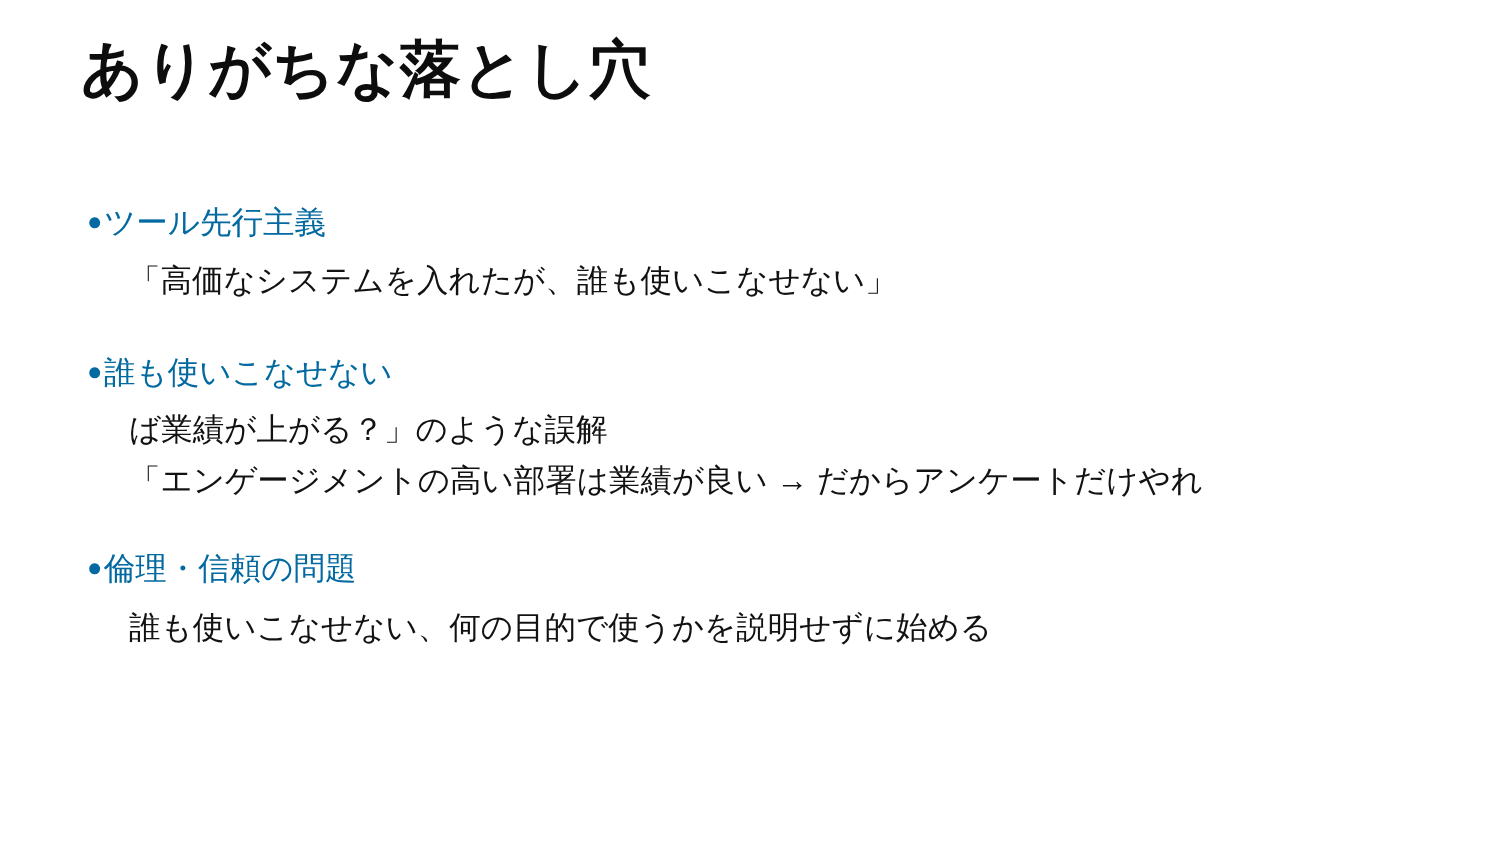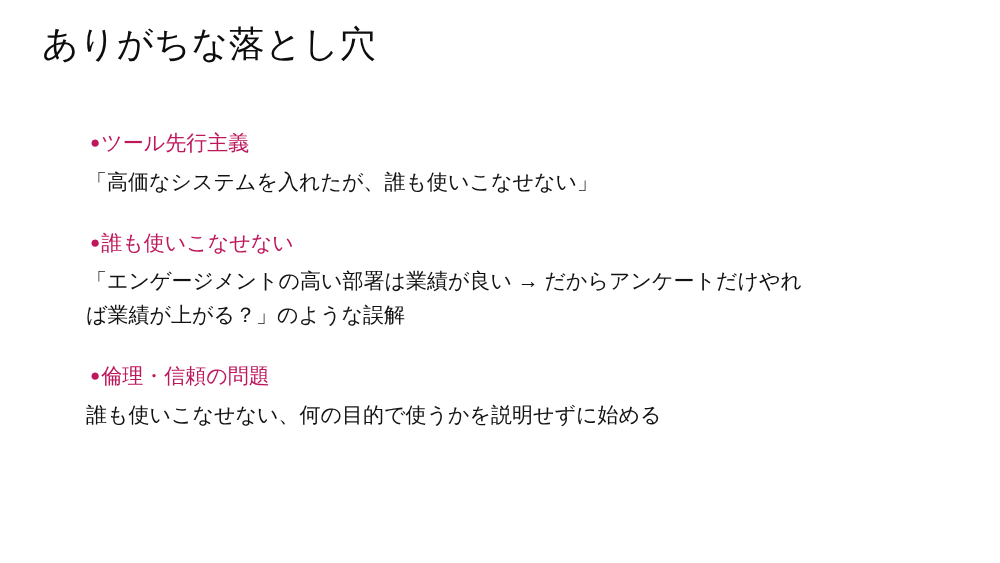--- a/index.html
+++ b/index.html
@@ -15,44 +15,44 @@
     overflow: hidden;
   }
   .slide {
     position: relative;
     width: 1000px;
     height: 563px;
     box-sizing: border-box;
     padding: 22px 40px 0 40px;
   }
   .slide-title {
-    font-size: 36px;
-    font-weight: normal;
+    font-size: 41px;
+    font-weight: bold;
     letter-spacing: 0.5px;
     line-height: 1.2;
     color: #0d0d0d;
-    margin: 0 0 0 0;
+    margin: 0 0 0 12px;
     padding-left: 2px;
   }
   .content {
     margin-top: 62px;
     padding-left: 18px;
   }
   .block {
     margin-bottom: 28px;
   }
   .block:last-child {
     margin-bottom: 0;
+    font-family: Liberation Mono, monospace;
   }
   .bullet-line {
     font-size: 21px;
     line-height: 1.5;
-    color: #be185d;
+    color: #0369a1;
     white-space: nowrap;
-    margin-left: 32px;
   }
   .bullet-mark {
     font-size: 17px;
     vertical-align: 2px;
     margin-right: 1px;
   }
   .sub-line {
     font-size: 21px;
     line-height: 1.62;
     color: #121212;
@@ -79,22 +79,22 @@
       <div class="sub-line">
         <span class="cont">「高価なシステムを入れたが、誰も使いこなせない」</span>
       </div>
     </div>
 
     <div class="block">
       <div class="bullet-line">
         <span class="bullet-mark">●</span><span>誰も使いこなせない</span>
       </div>
       <div class="sub-line">
+        <span class="cont">ば業績が上がる？」のような誤解</span>
         <span class="cont">「エンゲージメントの高い部署は業績が良い → だからアンケートだけやれ</span>
-        <span class="cont">ば業績が上がる？」のような誤解</span>
       </div>
     </div>
 
     <div class="block">
       <div class="bullet-line">
         <span class="bullet-mark">●</span><span>倫理・信頼の問題</span>
       </div>
       <div class="sub-line">
         <span class="cont">誰も使いこなせない、何の目的で使うかを説明せずに始める</span>
       </div>

